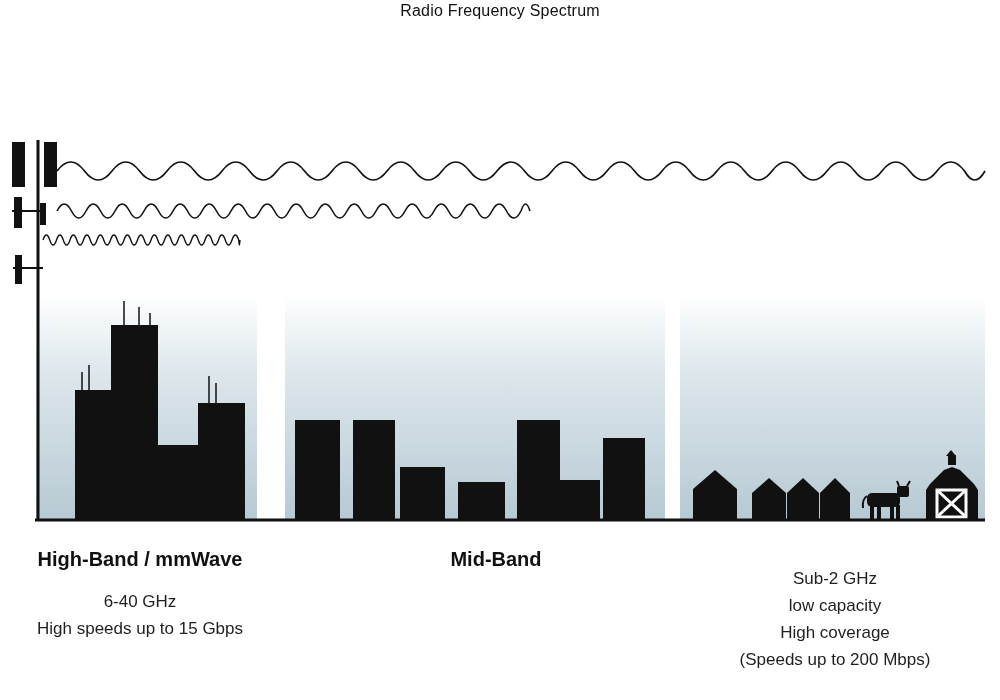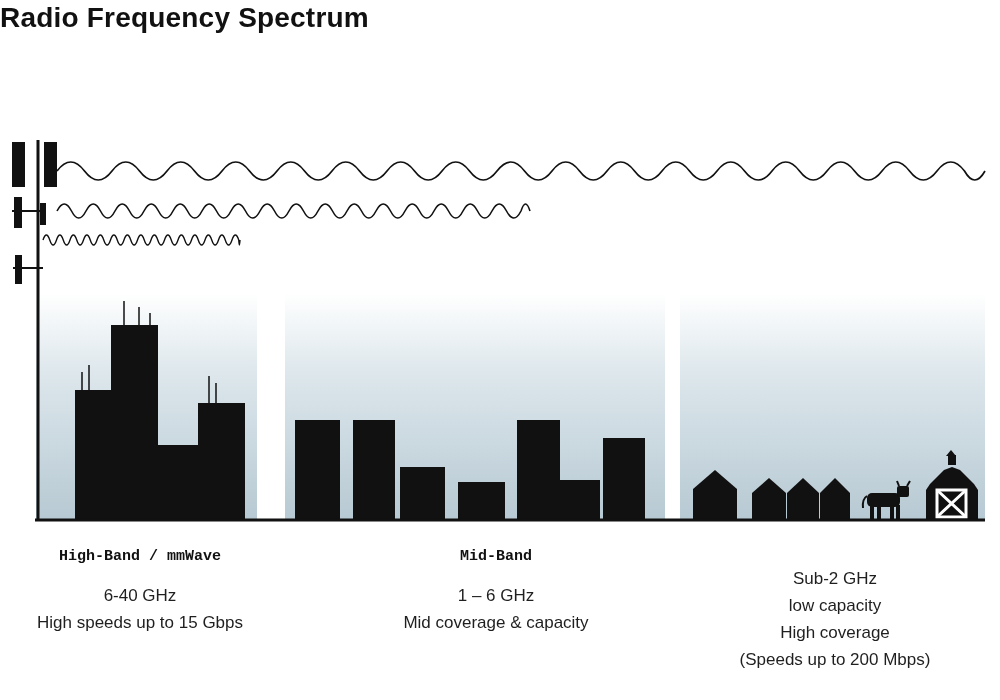--- a/index.html
+++ b/index.html
@@ -10,29 +10,29 @@
     --text:#1f1f1f;
   }
   html,body{margin:0;padding:0;background:#ffffff;}
   body{
     width:1000px;height:700px;overflow:hidden;
     font-family:"Liberation Sans", sans-serif;color:var(--text);
   }
   .canvas{position:relative;width:1000px;height:700px;}
   .title{
     position:absolute;top:2px;left:0;width:100%;margin:0;
-    font-size:28px;font-weight:700;color:var(--ink);
+    text-align:center;font-size:16px;font-weight:400;color:var(--ink);
     letter-spacing:0.2px;
   }
   svg.scene{position:absolute;top:0;left:0;color:var(--ink);}
   .stop-top{stop-color:var(--sky-top);}
   .stop-mid{stop-color:var(--sky-mid);}
   .stop-bottom{stop-color:var(--sky-bottom);}
   .band-col{position:absolute;top:548px;text-align:center;}
-  .band-label{font-size:15px;font-weight:700;color:var(--ink);font-family:Liberation Mono, monospace;}
+  .band-label{font-size:20px;font-weight:700;color:var(--ink);}
   .band-details{margin-top:17px;font-size:17px;line-height:27px;color:var(--text);}
 </style>
 </head>
 <body>
 
 <div class="canvas">
 
   <h1 class="title">Radio Frequency Spectrum</h1>
 
   <svg class="scene" width="1000" height="540" viewBox="0 0 1000 540">
@@ -123,24 +123,20 @@
   <div class="band-col" style="left:10px;width:260px;">
     <div class="band-label">High-Band / mmWave</div>
     <div class="band-details">
       <div>6-40 GHz</div>
       <div>High speeds up to 15 Gbps</div>
     </div>
   </div>
 
   <div class="band-col" style="left:366px;width:260px;">
     <div class="band-label">Mid-Band</div>
-    <div class="band-details">
-      <div>1 – 6 GHz</div>
-      <div>Mid coverage &amp; capacity</div>
-    </div>
   </div>
 
   <div class="band-col" style="left:705px;width:260px;">
     <div class="band-details">
       <div>Sub-2 GHz</div>
       <div>low capacity</div>
       <div>High coverage</div>
       <div>(Speeds up to 200 Mbps)</div>
     </div>
   </div>

